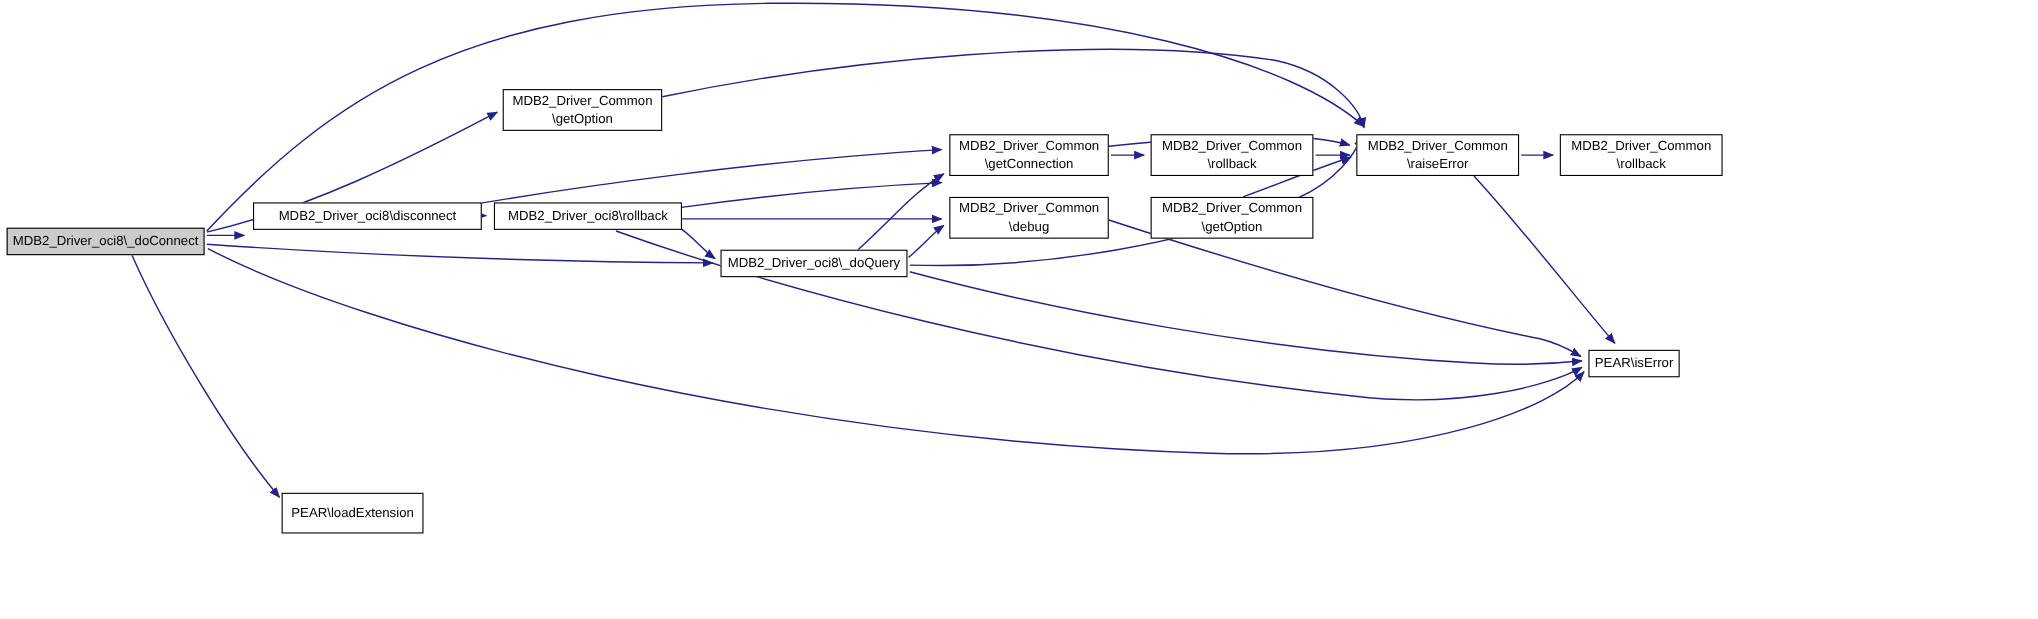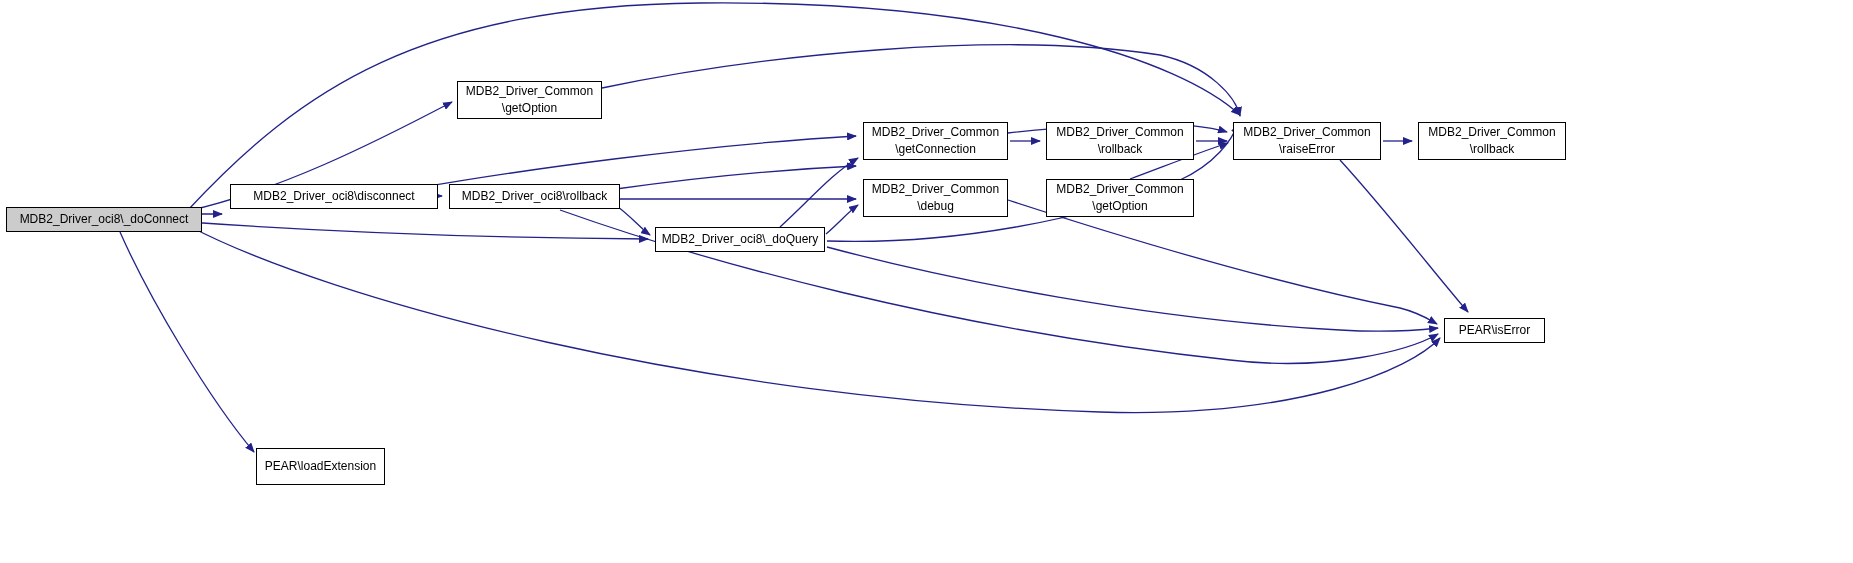--- a/index.html
+++ b/index.html
@@ -80,21 +80,21 @@
         <path d="M 1010,141 L 1040,141" fill="none" stroke="#22228a" stroke-width="1.3" marker-end="url(#arrow)"></path>
         <path d="M 1008,133 C 1090,124 1180,118 1227,132" fill="none" stroke="#22228a" stroke-width="1.3" marker-end="url(#arrow)"></path>
         <path d="M 1196,141 L 1227,141" fill="none" stroke="#22228a" stroke-width="1.3" marker-end="url(#arrow)"></path>
         <path d="M 1130,179 C 1160,168 1200,152 1228,143" fill="none" stroke="#22228a" stroke-width="1.3" marker-end="url(#arrow)"></path>
         <path d="M 1383,141 L 1412,141" fill="none" stroke="#22228a" stroke-width="1.3" marker-end="url(#arrow)"></path>
         <path d="M 1340,160 C 1390,215 1440,280 1468,312" fill="none" stroke="#22228a" stroke-width="1.3" marker-end="url(#arrow)"></path>
         <path d="M 1008,200 C 1100,230 1260,280 1400,308 C 1420,313 1430,320 1437,324" fill="none" stroke="#22228a" stroke-width="1.3" marker-end="url(#arrow)"></path>
       </g>
   </svg>
   <div id="nodes-group">
-      <div class="node root" style="left: 6px; top: 207px; width: 196px; height: 25px;">
+      <div class="node root" style="left: 6px; top: 207px; width: 180px; height: 25px;">
         <span class="line">MDB2_Driver_oci8\_doConnect</span>
       </div>
       <div class="node" style="left: 230px; top: 184px; width: 208px; height: 25px;">
         <span class="line">MDB2_Driver_oci8\disconnect</span>
       </div>
       <div class="node" style="left: 457px; top: 81px; width: 145px; height: 38px;">
         <span class="line">MDB2_Driver_Common</span>
         <span class="line">\getOption</span>
       </div>
       <div class="node" style="left: 449px; top: 184px; width: 171px; height: 25px;">
@@ -120,20 +120,20 @@
         <span class="line">\getOption</span>
       </div>
       <div class="node" style="left: 1233px; top: 122px; width: 148px; height: 38px;">
         <span class="line">MDB2_Driver_Common</span>
         <span class="line">\raiseError</span>
       </div>
       <div class="node" style="left: 1418px; top: 122px; width: 148px; height: 38px;">
         <span class="line">MDB2_Driver_Common</span>
         <span class="line">\rollback</span>
       </div>
-      <div class="node" style="left: 1444px; top: 318px; width: 101px; height: 25px;">
+      <div class="node" style="left: 1444px; top: 318px; width: 83px; height: 25px;">
         <span class="line">PEAR\isError</span>
       </div>
       <div class="node" style="left: 256px; top: 448px; width: 129px; height: 37px;">
         <span class="line">PEAR\loadExtension</span>
       </div>
     </div>
 </div>
 
 </body></html>

